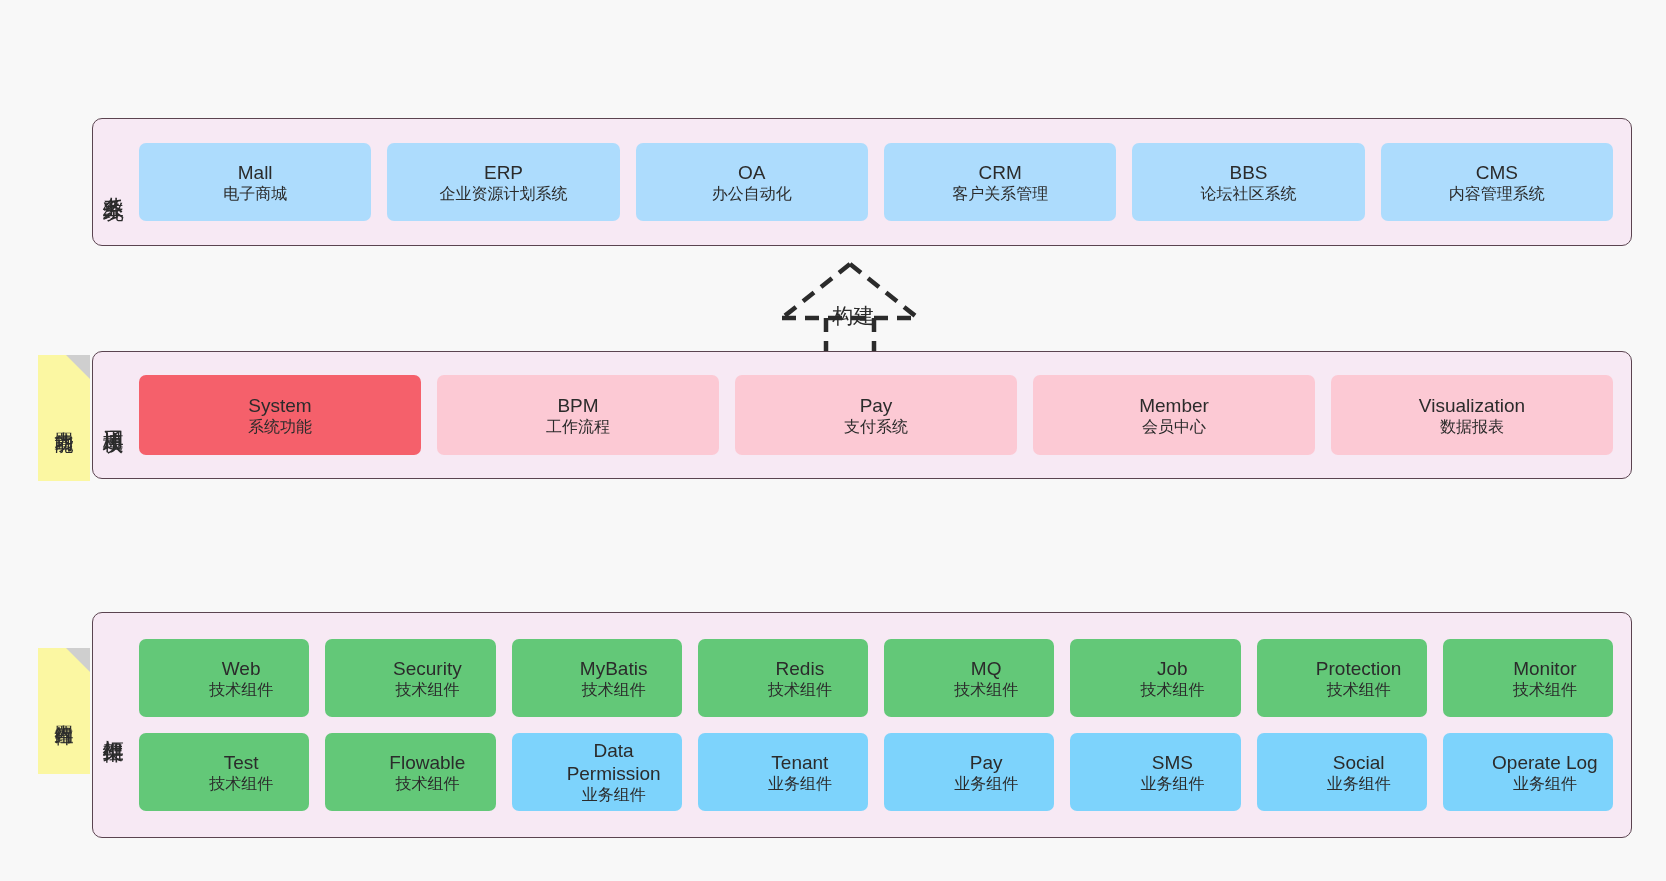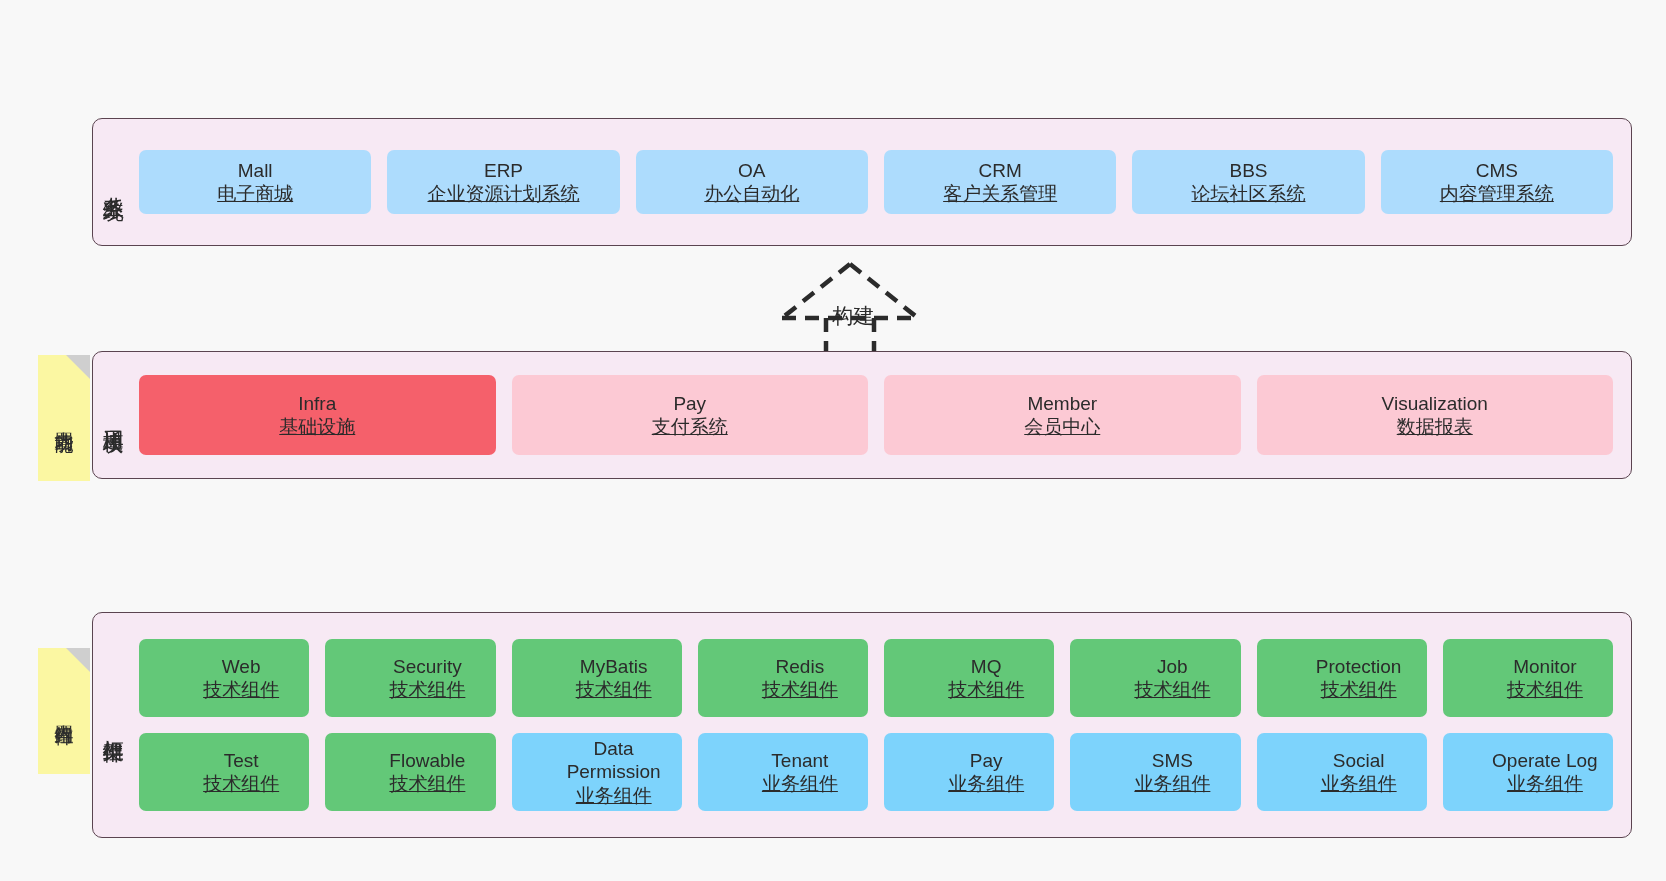--- a/index.html
+++ b/index.html
@@ -73,32 +73,31 @@
     text-align: center;
     box-sizing: border-box;
     padding: 6px 6px;
     line-height: 1.22;
   }
   .node .t1 {
     font-size: 19px;
     color: #2b2b2b;
   }
   .node .t2 {
-    font-size: 19px;
-    color: #2b2b2b;
-    text-decoration: underline;
+    font-size: 16px;
+    color: #2b2b2b;
   }
 
   .node.blue       { background: #addcfd; }
   .node.red        { background: #f5606b; }
   .node.pink       { background: #fcc9d4; }
   .node.green      { background: #63c878; }
   .node.lightgreen { background: #7dd3fc; }
 
-  .h-sys   { height: 64px; }
+  .h-sys   { height: 78px; }
   .h-mod   { height: 80px; }
   .h-comp  { height: 78px; padding-left: 40px; }
 
   
   .sticky {
     position: absolute;
     background: #fbf7a2;
     box-sizing: border-box;
     display: flex;
     align-items: center;
@@ -195,22 +194,26 @@
   <div class="sticky" style="left:38px; top:355px; width:52px; height:126px;">
     <span class="fold"></span>
     <span>内置功能</span>
   </div>
 
   <div class="layer" style="left:92px; top:351px; width:1540px; height:128px;">
     <div class="layer-title">通用模块</div>
     <div class="layer-body">
       <div class="row">
         <div class="node red h-mod">
-          <span class="t1">Infra</span>
-          <span class="t2">基础设施</span>
+          <span class="t1">System</span>
+          <span class="t2">系统功能</span>
+        </div>
+        <div class="node pink h-mod">
+          <span class="t1">BPM</span>
+          <span class="t2">工作流程</span>
         </div>
         <div class="node pink h-mod">
           <span class="t1">Pay</span>
           <span class="t2">支付系统</span>
         </div>
         <div class="node pink h-mod">
           <span class="t1">Member</span>
           <span class="t2">会员中心</span>
         </div>
         <div class="node pink h-mod">

